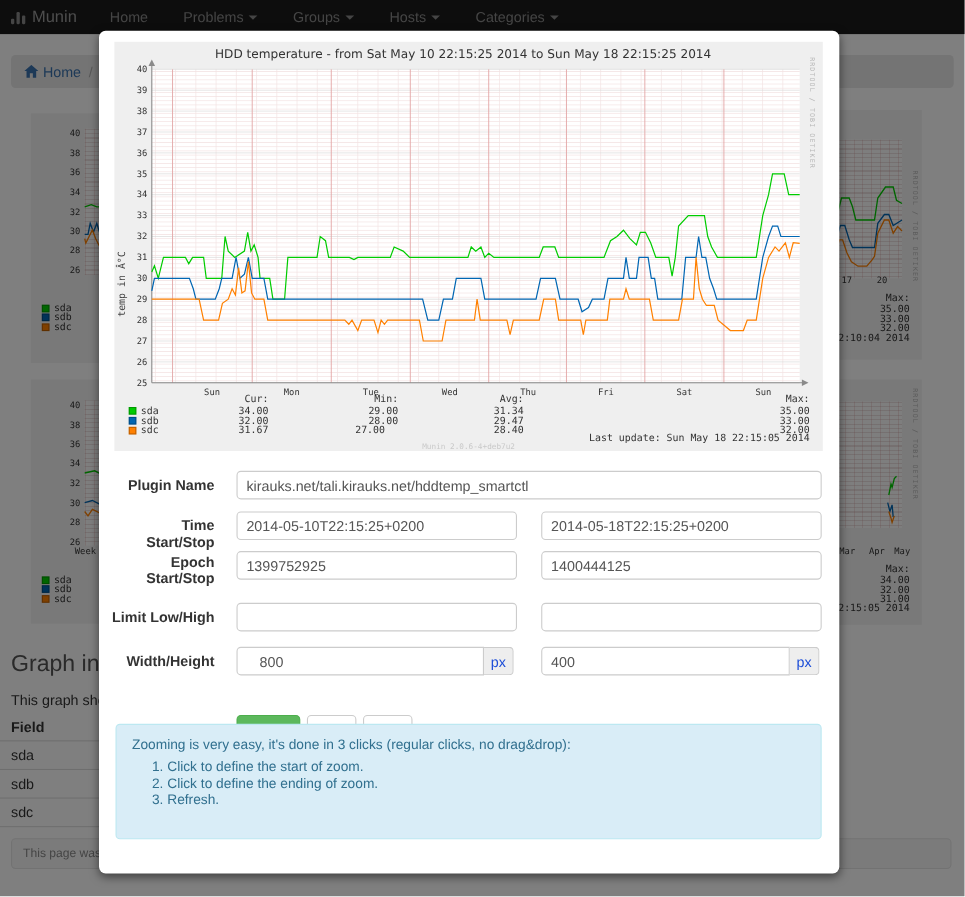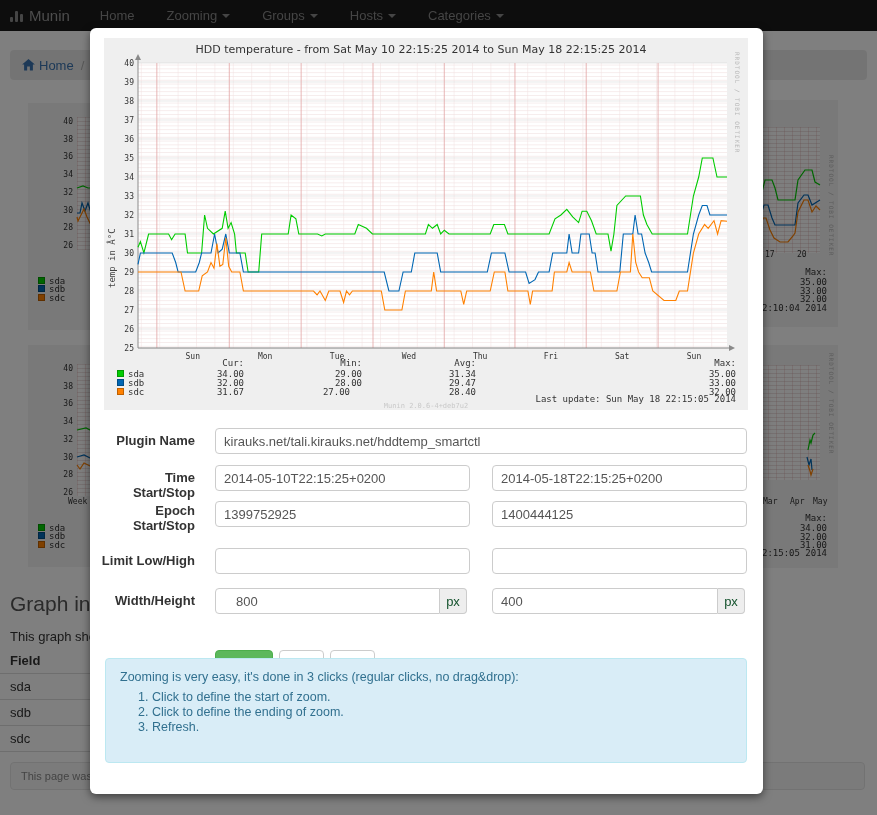--- a/index.html
+++ b/index.html
@@ -49,21 +49,21 @@
          border-radius:6px;box-shadow:0 3px 9px rgba(0,0,0,.5);}
   .graph-wrap{position:absolute;left:14px;top:10px;width:644px;height:372px;background:#efefef;}
   .graph-title{position:absolute;left:0;right:10px;top:5px;text-align:center;
                font:11px "DejaVu Sans",sans-serif;color:#333;}
   .form-label{position:absolute;left:10px;width:95px;text-align:right;font-size:13px;
               font-weight:bold;color:#333;line-height:15px;}
   .tinput{position:absolute;height:26px;border:1px solid #ccc;border-radius:4px;box-sizing:border-box;
           padding:4px 8px;font:13px "Liberation Sans",sans-serif;color:#555;outline:none;background:#fff;}
   .no-r{border-top-right-radius:0;border-bottom-right-radius:0;}
   .addon{position:absolute;height:26px;width:27px;background:#eee;border:1px solid #ccc;border-left:none;
-         border-radius:0 4px 4px 0;box-sizing:border-box;font-size:13px;color:#14532d;
+         border-radius:0 4px 4px 0;box-sizing:border-box;font-size:13px;color:#1d4ed8;
          display:flex;align-items:center;justify-content:center;}
   .btn{position:absolute;height:26px;border-radius:4px;font:13px "Liberation Sans",sans-serif;
        display:flex;align-items:center;justify-content:center;cursor:pointer;box-sizing:border-box;margin-top:28px;}
   .btn-green{background:#5cb85c;border:1px solid #4cae4c;color:#fff;}
   .btn-plain{background:#fff;border:1px solid #ccc;color:#333;}
   .info-box{position:absolute;left:15px;top:630px;width:642px;height:105px;background:#d9edf7;
             border:1px solid #bce8f1;border-radius:4px;box-sizing:border-box;color:#31708f;
             font-size:12.5px;padding:11px 14px;}
   .info-box ol{margin:6px 0 10px 0;padding-left:32px;}
   .info-box li{margin-bottom:1px;}
@@ -81,21 +81,21 @@
           <i style="height:11px"></i>
           <i style="height:8px"></i>
         </span>
       <span>Munin</span>
     </div>
     <div class="nav-items" id="nav-items">
         <div class="nav-item">
           <span>Home</span>
         </div>
         <div class="nav-item">
-          <span>Zooming</span>
+          <span>Problems</span>
           <span class="caret"></span>
         </div>
         <div class="nav-item">
           <span>Groups</span>
           <span class="caret"></span>
         </div>
         <div class="nav-item">
           <span>Hosts</span>
           <span class="caret"></span>
         </div>

